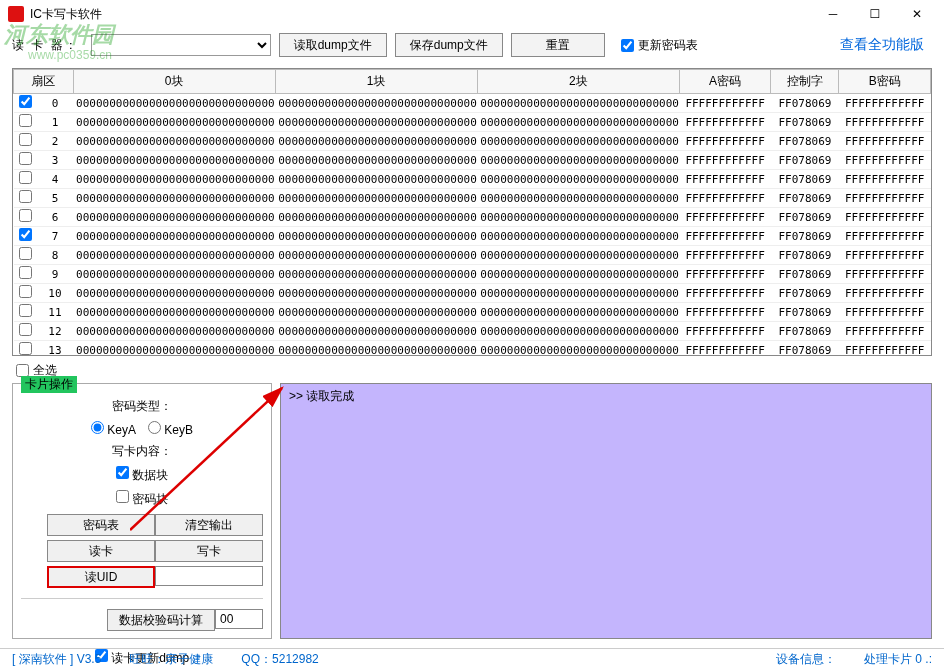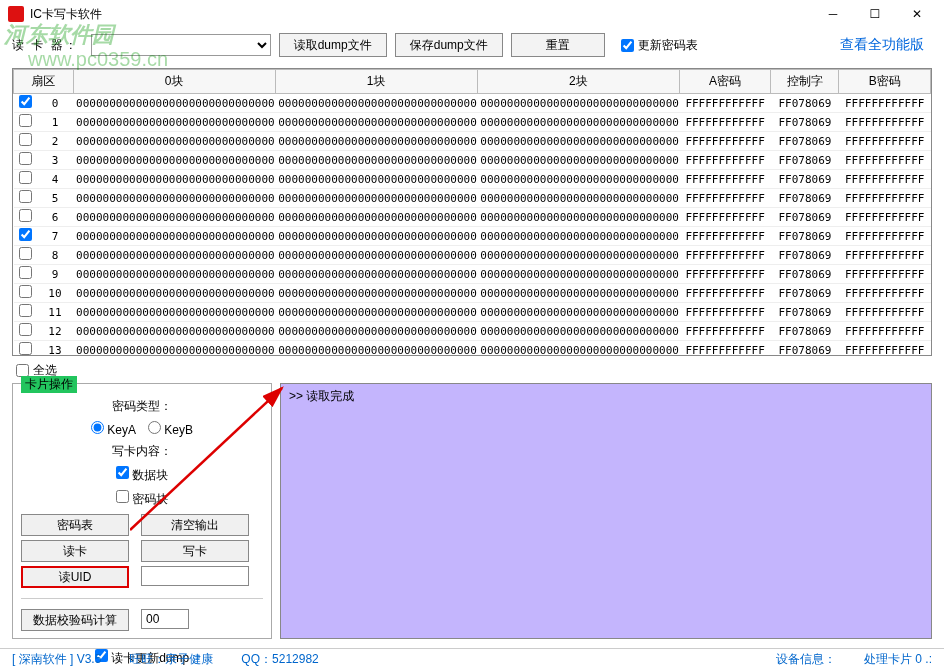--- a/index.html
+++ b/index.html
@@ -3,21 +3,21 @@
 <meta charset="utf-8">
 <style>
 * { box-sizing: border-box; margin: 0; padding: 0; font-family: "Microsoft YaHei", SimSun, sans-serif; font-size: 12px; }
 body { background: #fff; width: 944px; height: 670px; overflow: hidden; position: relative; }
 .titlebar { height: 28px; display: flex; align-items: center; padding: 0 8px; position: relative; }
 .titlebar .icon { width: 16px; height: 16px; background: #d11; border-radius: 2px; margin-right: 6px; }
 .titlebar .title { flex: 1; }
 .titlebar .controls { display: flex; gap: 4px; }
 .titlebar .controls div { width: 38px; height: 24px; display: flex; align-items: center; justify-content: center; cursor: pointer; }
 .watermark { position: absolute; top: 20px; left: 4px; font-size: 22px; font-weight: bold; color: rgba(0,150,0,0.35); pointer-events: none; z-index: 100; font-style: italic; }
-.watermark2 { position: absolute; top: 48px; left: 28px; font-size: 20px; color: rgba(0,150,0,0.35); pointer-events: none; z-index: 100; }
+.watermark2 { position: absolute; top: 48px; left: 28px; font-size: 12px; color: rgba(0,150,0,0.35); pointer-events: none; z-index: 100; }
 .toolbar { height: 34px; display: flex; align-items: center; padding: 4px 12px; gap: 8px; }
 .toolbar .lbl { margin-right: 4px; letter-spacing: 2px; }
 .toolbar select { width: 180px; height: 22px; border: 1px solid #999; background: #fff; }
 .toolbar button { height: 24px; padding: 0 14px; border: 1px solid #888; background: #f3f3f3; cursor: pointer; }
 .toolbar button.wide { padding: 0 34px; }
 .toolbar .chk { display: flex; align-items: center; gap: 4px; margin-left: 8px; }
 .link { color: #0066dd; cursor: pointer; margin-left: auto; margin-right: 8px; font-size: 14px; }
 .table-wrap { border: 1px solid #888; margin: 6px 12px; height: 288px; overflow: hidden; }
 table { border-collapse: collapse; width: 100%; table-layout: fixed; }
 th { border: 1px solid #bbb; background: #f7f7f7; padding: 3px 2px; font-weight: normal; }
@@ -25,21 +25,21 @@
 td.chkcell { text-align: center; }
 .selall { margin: 4px 16px; display: flex; align-items: center; gap: 4px; }
 .lower { display: flex; margin: 2px 12px; gap: 8px; height: 256px; }
 .ops { border: 1px solid #aaa; width: 260px; padding: 8px; position: relative; }
 .ops .legend { position: absolute; top: -8px; left: 8px; background: #22c55e; padding: 0 4px; color: #000; }
 .ops .row { display: flex; align-items: center; margin: 6px 0; gap: 6px; flex-direction: column; }
 .ops .row label { white-space: nowrap; }
 .ops .radios { display: flex; gap: 12px; align-items: center; }
 .ops button { width: 108px; height: 22px; border: 1px solid #888; background: #f0f0f0; cursor: pointer; }
 .ops button.highlight { border: 2px solid #d00; }
-.ops .btnrow { display: flex; gap: 12px; margin: 4px 0; }
+.ops .btnrow { display: flex; gap: 0; margin: 4px 0; justify-content: flex-end; }
 .ops input[type=text] { border: 1px solid #888; height: 20px; width: 108px; padding: 0 4px; }
 .ops input.small { width: 48px; }
 .output { flex: 1; border: 1px solid #888; background: #c4b5fd; padding: 4px 8px; position: relative; }
 .output .msg { color: #000; }
 .arrow { position: absolute; top: 380px; left: 130px; width: 160px; height: 160px; pointer-events: none; z-index: 50; }
 .statusbar { position: absolute; bottom: 0; left: 0; right: 0; height: 22px; border-top: 1px solid #ccc; display: flex; align-items: center; padding: 0 12px; color: #0066cc; font-size: 12px; gap: 28px; }
 .statusbar .right { margin-left: auto; display: flex; gap: 28px; }
 </style>
 </head>
 <body>

